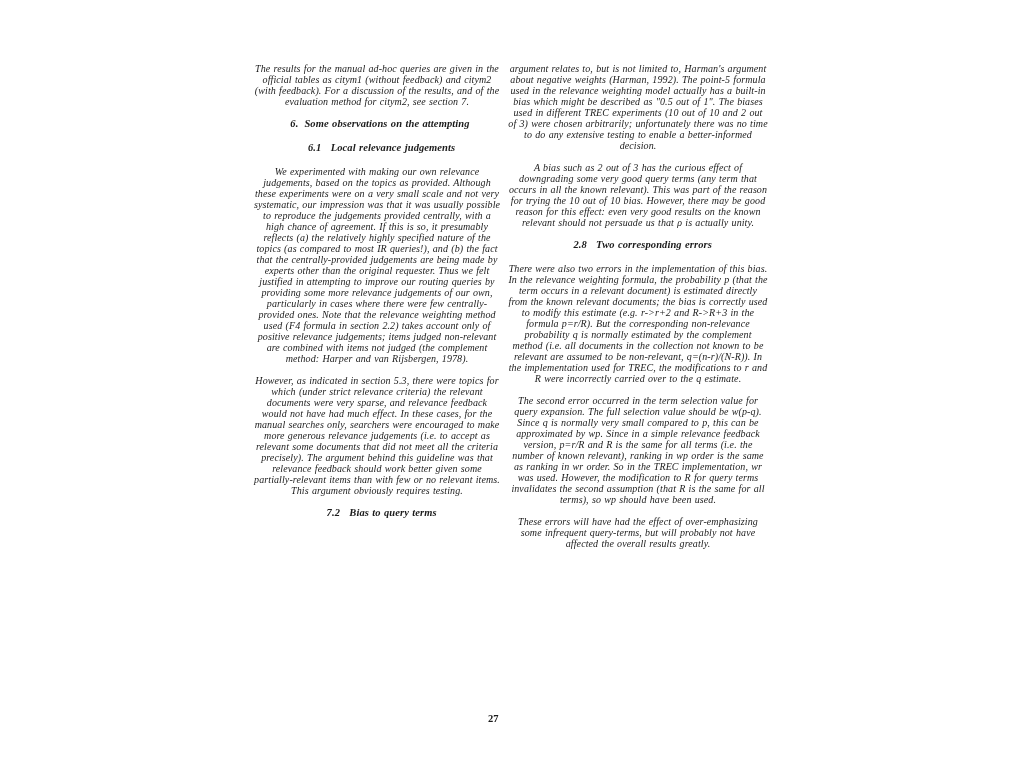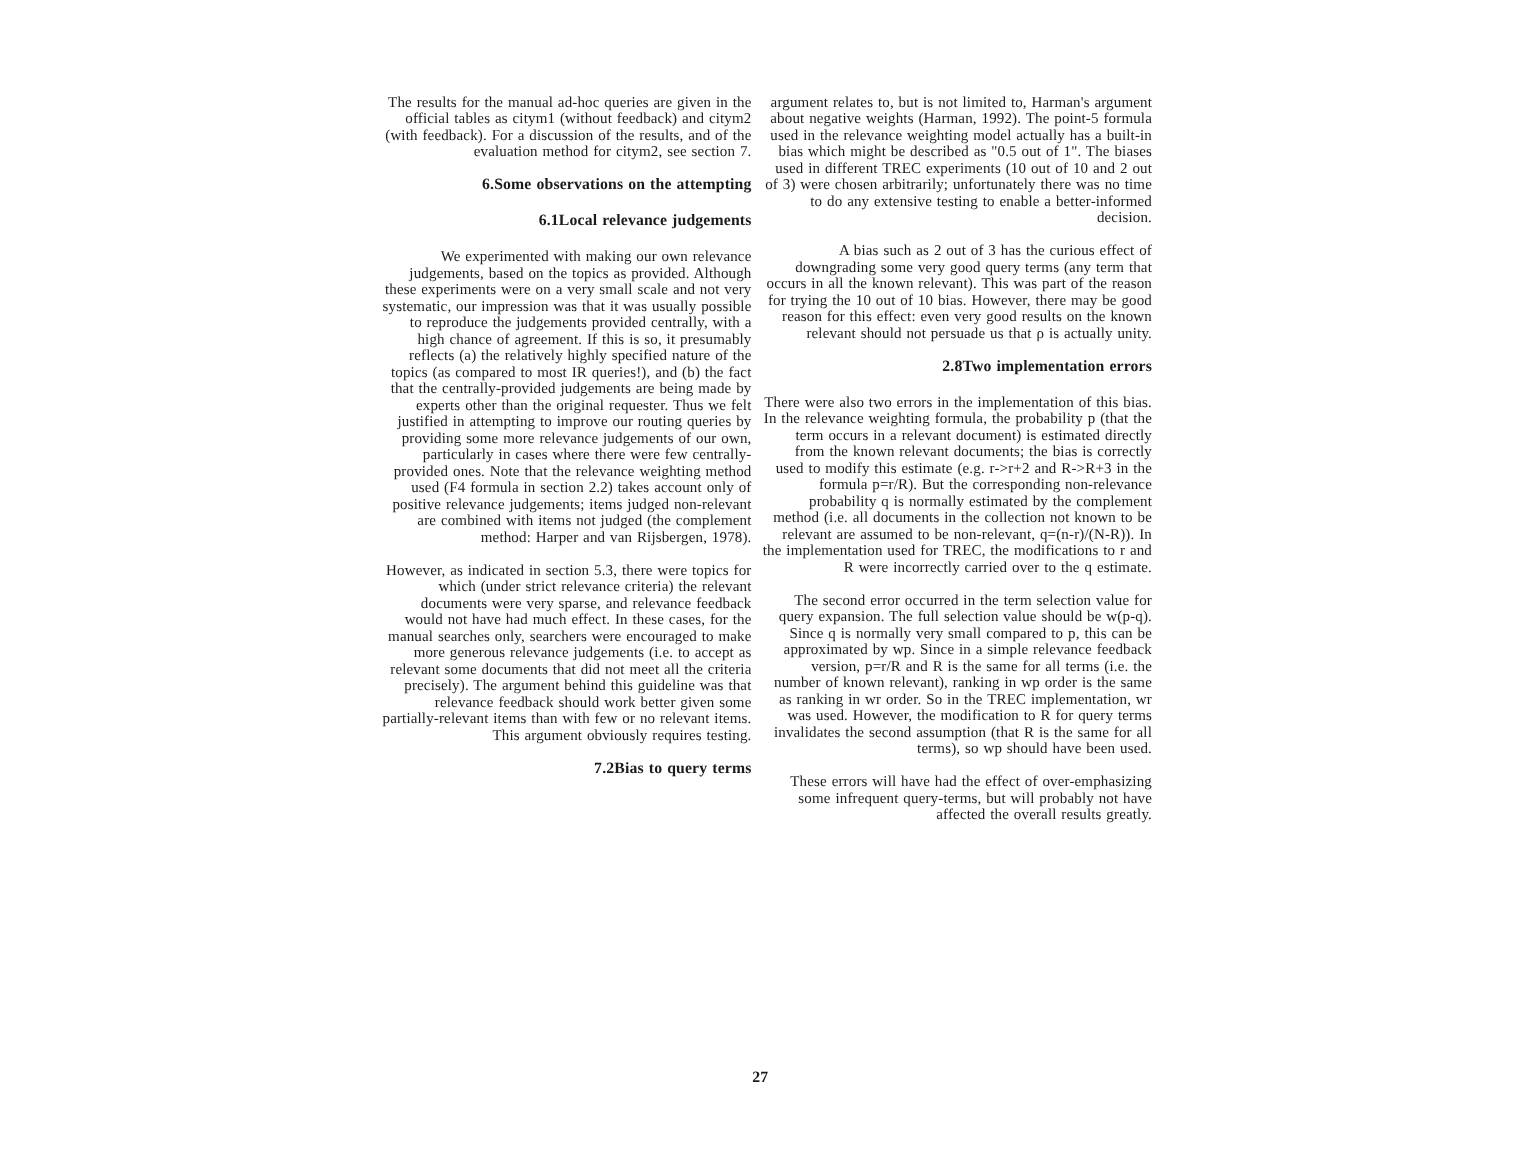--- a/index.html
+++ b/index.html
@@ -24,21 +24,22 @@
     top: 63px;
     width: 515px;
     display: flex;
     gap: 7px;
   }
   .col {
     font-size: 10px;
     line-height: 11px;
     letter-spacing: 0.1px;
     word-spacing: 0.6px;
-    text-align: right;
+    text-align: center;
+    font-style: italic;
   }
   .col-left  { width: 248px; }
   .col-right { width: 260px; }
   .col p { margin: 0 0 11px 0; }
   .h-section {
     font-size: 10.5px;
     font-weight: bold;
     margin: 10px 0 13px 0;
     letter-spacing: 0.1px;
   }
@@ -48,21 +49,21 @@
     margin: 4px 0 13px 0;
     letter-spacing: 0.1px;
   }
   .h-section .num { display: inline-block; min-width: 20px; }
   .h-sub .num     { display: inline-block; min-width: 32px; }
   .page-number {
     position: absolute;
     left: 488px;
     top: 713px;
     width: 24px;
-    text-align: right;
+    text-align: left;
     font-size: 10.5px;
     font-weight: bold;
   }
 </style>
 </head>
 <body>
 
 <div class="page">
   <div class="content">
 
@@ -84,21 +85,21 @@
         <span class="num">7.2</span><span>Bias to query terms</span>
       </div>
 
     </div>
 
     <div class="col col-right">
       <p>argument relates to, but is not limited to, Harman's argument about negative weights (Harman, 1992). The point-5 formula used in the relevance weighting model actually has a built-in bias which might be described as "0.5 out of 1". The biases used in different TREC experiments (10 out of 10 and 2 out of 3) were chosen arbitrarily; unfortunately there was no time to do any extensive testing to enable a better-informed decision.</p>
       <p>A bias such as 2 out of 3 has the curious effect of downgrading some very good query terms (any term that occurs in all the known relevant). This was part of the reason for trying the 10 out of 10 bias. However, there may be good reason for this effect: even very good results on the known relevant should not persuade us that ρ is actually unity.</p>
 
       <div class="h-sub">
-        <span class="num">2.8</span><span>Two implementation errors</span>
+        <span class="num">2.8</span><span>Two corresponding errors</span>
       </div>
 
       <p>There were also two errors in the implementation of this bias. In the relevance weighting formula, the probability p (that the term occurs in a relevant document) is estimated directly from the known relevant documents; the bias is correctly used to modify this estimate (e.g. r-&gt;r+2 and R-&gt;R+3 in the formula p=r/R). But the corresponding non-relevance probability q is normally estimated by the complement method (i.e. all documents in the collection not known to be relevant are assumed to be non-relevant, q=(n-r)/(N-R)). In the implementation used for TREC, the modifications to r and R were incorrectly carried over to the q estimate.</p>
       <p>The second error occurred in the term selection value for query expansion. The full selection value should be w(p-q). Since q is normally very small compared to p, this can be approximated by wp. Since in a simple relevance feedback version, p=r/R and R is the same for all terms (i.e. the number of known relevant), ranking in wp order is the same as ranking in wr order. So in the TREC implementation, wr was used. However, the modification to R for query terms invalidates the second assumption (that R is the same for all terms), so wp should have been used.</p>
       <p>These errors will have had the effect of over-emphasizing some infrequent query-terms, but will probably not have affected the overall results greatly.</p>
     </div>
 
   </div>
 
   <div class="page-number">27</div>

